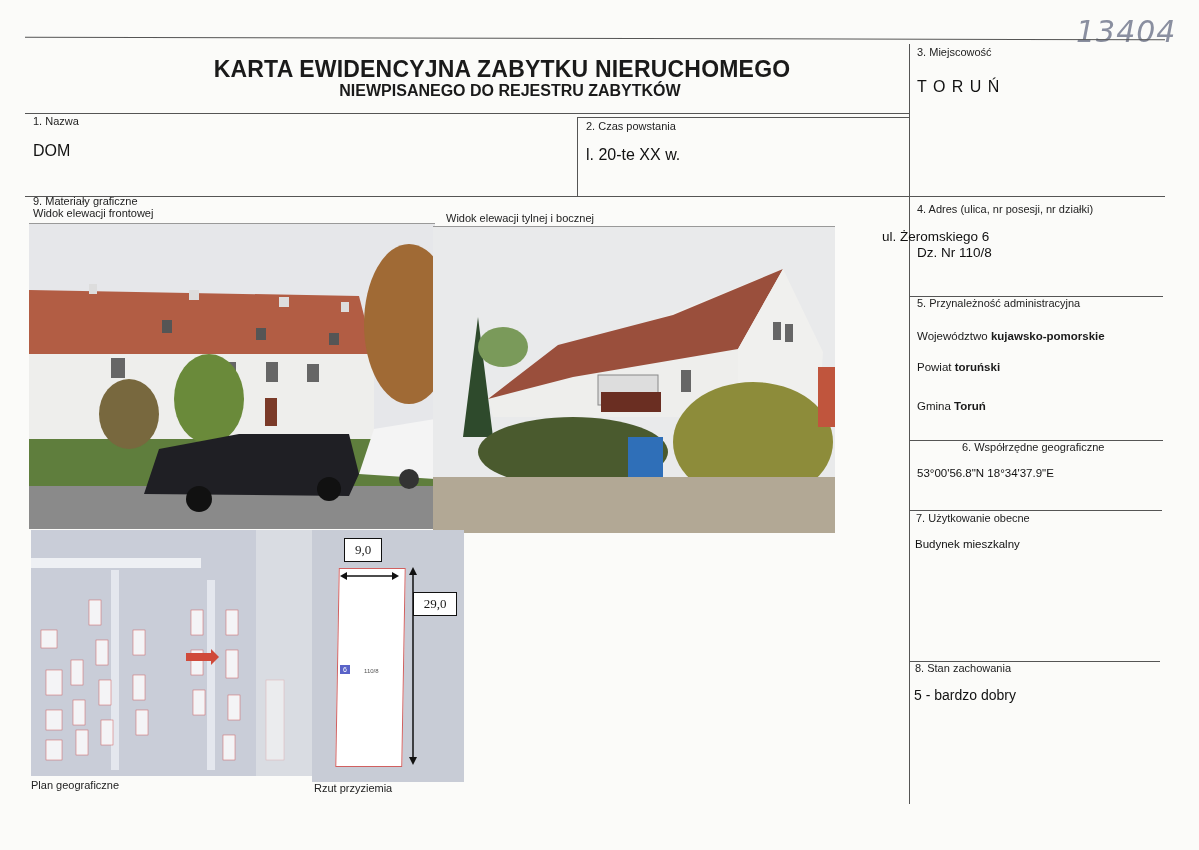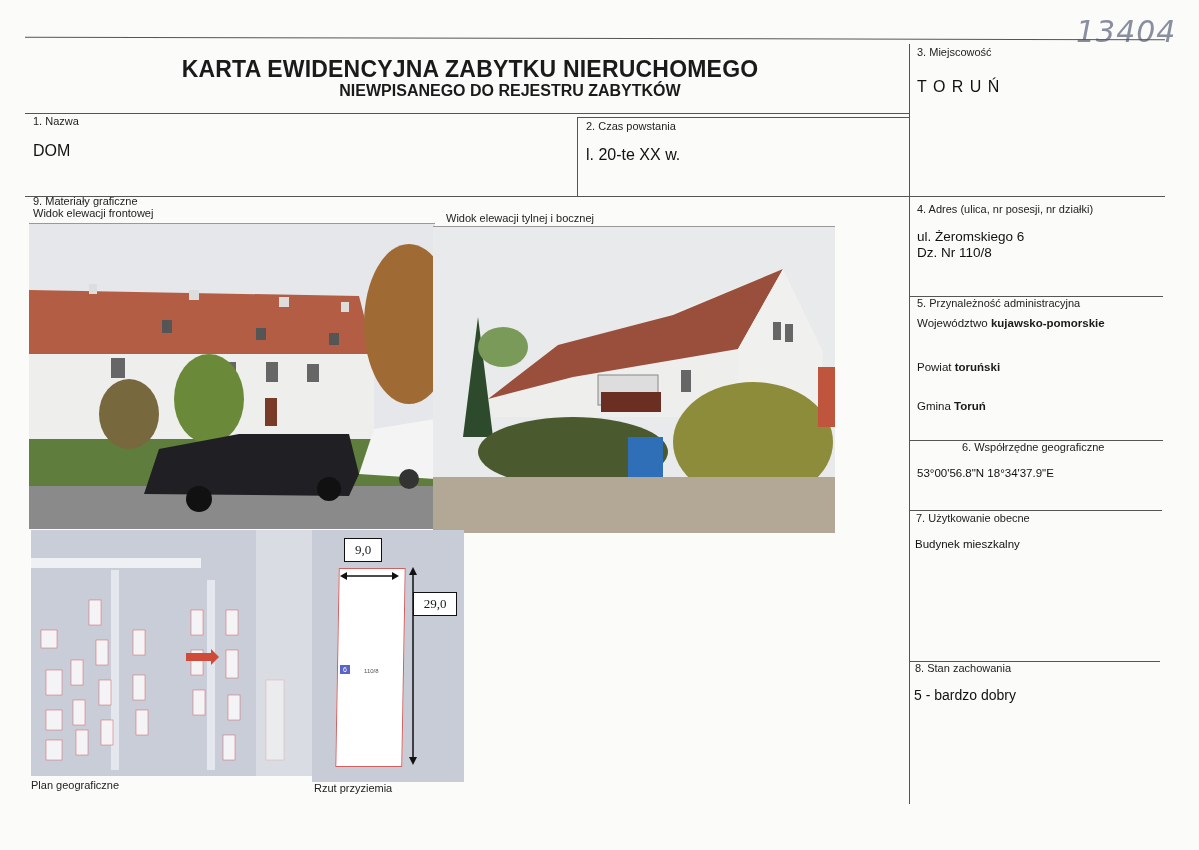--- a/index.html
+++ b/index.html
@@ -6,21 +6,21 @@
   body {
     width:1199px; height:850px; overflow:hidden; position:relative;
     background:#fbfbf9; font-family:"Liberation Sans", sans-serif; color:#1a1a1a;
   }
   .abs { position:absolute; }
   .hline { position:absolute; height:1px; background:#555; }
   .vline { position:absolute; width:1px; background:#555; }
   .label { position:absolute; font-size:11px; color:#222; white-space:nowrap; }
   .value { position:absolute; font-weight:normal; white-space:nowrap; color:#111; }
   .handnum { position:absolute; left:1076px; top:14px; font-size:30px; color:#8a8fa0; font-family:"DejaVu Sans", sans-serif; font-style:italic; font-weight:300; letter-spacing:1px; }
-  .title1 { position:absolute; left:0; width:940px; top:56px; text-align:center; font-size:23px; font-weight:bold; letter-spacing:0.2px; }
+  .title1 { position:absolute; left:0; width:940px; top:56px; text-align:center; font-size:23px; font-weight:bold; letter-spacing:0.2px;padding-left:32px; }
   .title2 { position:absolute; left:0; width:940px; top:82px; text-align:center; font-size:16px; font-weight:bold;padding-left:40px; }
   .photo { position:absolute; overflow:hidden; }
   .photo svg { width:100%; height:100%; display:block; }
   .kv { position:absolute; font-size:11.5px; white-space:nowrap; }
   .kv b { font-weight:bold; }
   .dimbox { position:absolute; border:1.5px solid #111; background:#fff; font-family:"Liberation Serif", serif; font-size:13px; text-align:center; line-height:22px; }
 </style>
 </head>
 <body>
 
@@ -152,25 +152,25 @@
       <polygon points="101,235 97,227 105,227" fill="#111"></polygon>
   </svg>
 </div>
 <div class="dimbox" style="left:344px; top:538px; width:36px; height:22px;">9,0</div>
 <div class="dimbox" style="left:413px; top:592px; width:42px; height:22px;">29,0</div>
 
 <div class="label" style="left:31px; top:779px;">Plan geograficzne</div>
 <div class="label" style="left:314px; top:782px;">Rzut przyziemia</div>
 
 <div class="label" style="left:917px; top:203px;">4. Adres (ulica, nr posesji, nr działki)</div>
-<div class="value" style="left:917px; top:229px; font-size:13.5px;">ul. Żeromskiego 6</div>
+<div class="value" style="left:882px; top:229px; font-size:13.5px;">ul. Żeromskiego 6</div>
 <div class="value" style="left:917px; top:245px; font-size:13.5px;">Dz. Nr 110/8</div>
 
 <div class="label" style="left:917px; top:297px;">5. Przynależność administracyjna</div>
-<div class="kv" style="left:917px; top:317px;">
+<div class="kv" style="left:917px; top:330px;">
   <span>Województwo </span><b>kujawsko-pomorskie</b>
 </div>
 <div class="kv" style="left:917px; top:361px;">
   <span>Powiat </span><b>toruński</b>
 </div>
 <div class="kv" style="left:917px; top:400px;">
   <span>Gmina </span><b>Toruń</b>
 </div>
 
 <div class="label" style="left:917px; top:441px;margin-left:45px;">6. Współrzędne geograficzne</div>

